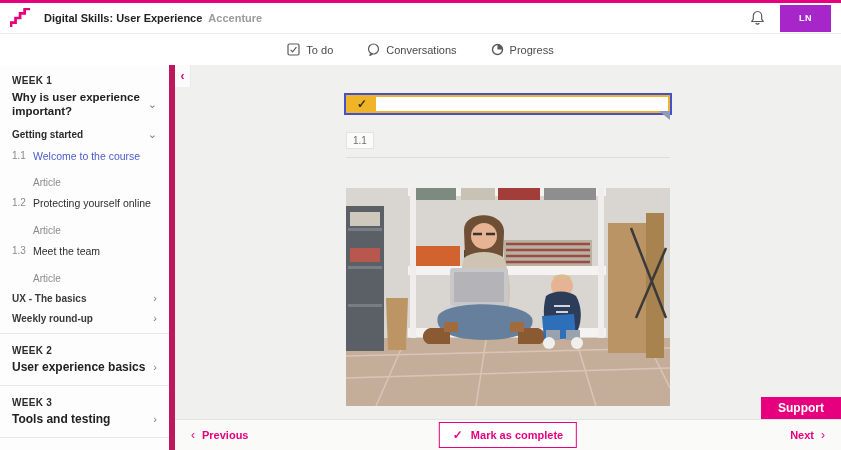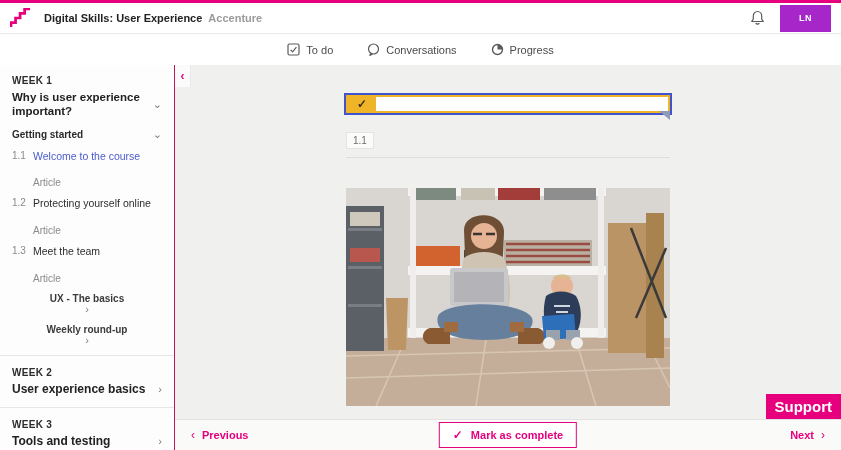--- a/index.html
+++ b/index.html
@@ -35,36 +35,36 @@
     background: #fff;
   }
   .tab { display: flex; align-items: center; gap: 6px; font-size: 11px; color: #4a4a4a; cursor: pointer; background:none; border:none; }
   .tab svg { display:block; }
 
   
   .app-body { display: flex; height: 385px; }
 
   .sidebar {
     width: 175px; flex: none; background: #fdfdfd;
-    border-right: 1px solid #be185d; font-size: 10.5px;
+    border-right: 6px solid #be185d; font-size: 10.5px;
     padding-top: 10px; overflow: hidden;
   }
   .sb-section { padding: 0 12px; }
   .sb-week-label { font-size: 10px; font-weight: bold; color: #2b2b2b; letter-spacing: .3px; margin-bottom: 4px; }
   .sb-week-title-row, .sb-activity-row, .sb-collapsed-row {
     display: flex; align-items: center; justify-content: space-between; cursor: pointer;
   }
   .sb-week-title { font-size: 11.5px; font-weight: bold; color: #222; line-height: 1.25; }
   .sb-week-title.lg { font-size: 12px; }
   .sb-activity-title { font-size: 10px; font-weight: bold; color: #2b2b2b; text-align: center; }
   .sb-collapsed-title { font-size: 10px; font-weight: bold; color: #3a3a3a; }
   .chev { color: #7c7c7c; font-size: 11px; flex: none; line-height: 1; }
   .sb-week-title-row { margin-bottom: 10px; }
   .sb-activity-row { margin-bottom: 10px; }
-  .sb-collapsed-row { margin-bottom: 9px; flex-direction: column; }
+  .sb-collapsed-row { margin-bottom: 9px; }
   .sb-step { display: flex; gap: 7px; margin-bottom: 9px; cursor: pointer; }
   .sb-step-num { color: #8a8a8a; font-size: 10px; flex: none; width: 14px; }
   .sb-step-title { font-size: 10.5px; color: #2e2e2e; line-height: 1.3; }
   .sb-step.active .sb-step-title { color: #4a5ccc; }
   .sb-step-type { font-size: 10px; color: #8a8a8a; margin-top: 14px; }
   .sb-divider { border-top: 1px solid #e7e7e7; margin: 3px 0 11px 0; }
 
   
   .main { flex: 1; background: #f0f0ef; position: relative; }
   .collapse-btn {
@@ -98,22 +98,22 @@
     font-size: 10px; color: #6e6e6e; background: #fbfbfa;
     border: 1px solid #e3e3e2; padding: 2px 6px;
   }
   .progress-summary { font-size: 10.5px; color: #6e6e6e; }
 
   .photo-wrap { margin-top: 30px; width: 324px; height: 218px; overflow: hidden; }
   .photo-wrap svg { display: block; }
 
   .support-btn {
     position: absolute; right: 0; bottom: 31px; background: #e6007e;
-    color: #fff; border: none; font-size: 15px; font-weight: bold;
-    padding: 4px 9px; cursor: pointer;
+    color: #fff; border: none; font-size: 12px; font-weight: bold;
+    padding: 4px 17px; cursor: pointer;
   }
 
   
   .footer-bar {
     position: absolute; left: 0; right: 0; bottom: 0; height: 31px;
     background: #fafaf9; border-top: 1px solid #e3e3e2;
     display: flex; align-items: center; padding: 0 16px;
   }
   .nav-link { display: flex; align-items: center; gap: 7px; color: #e6007e; font-size: 11px; font-weight: bold; background: none; border: none; cursor: pointer; }
   .nav-chev { font-size: 12px; font-weight: normal; }

